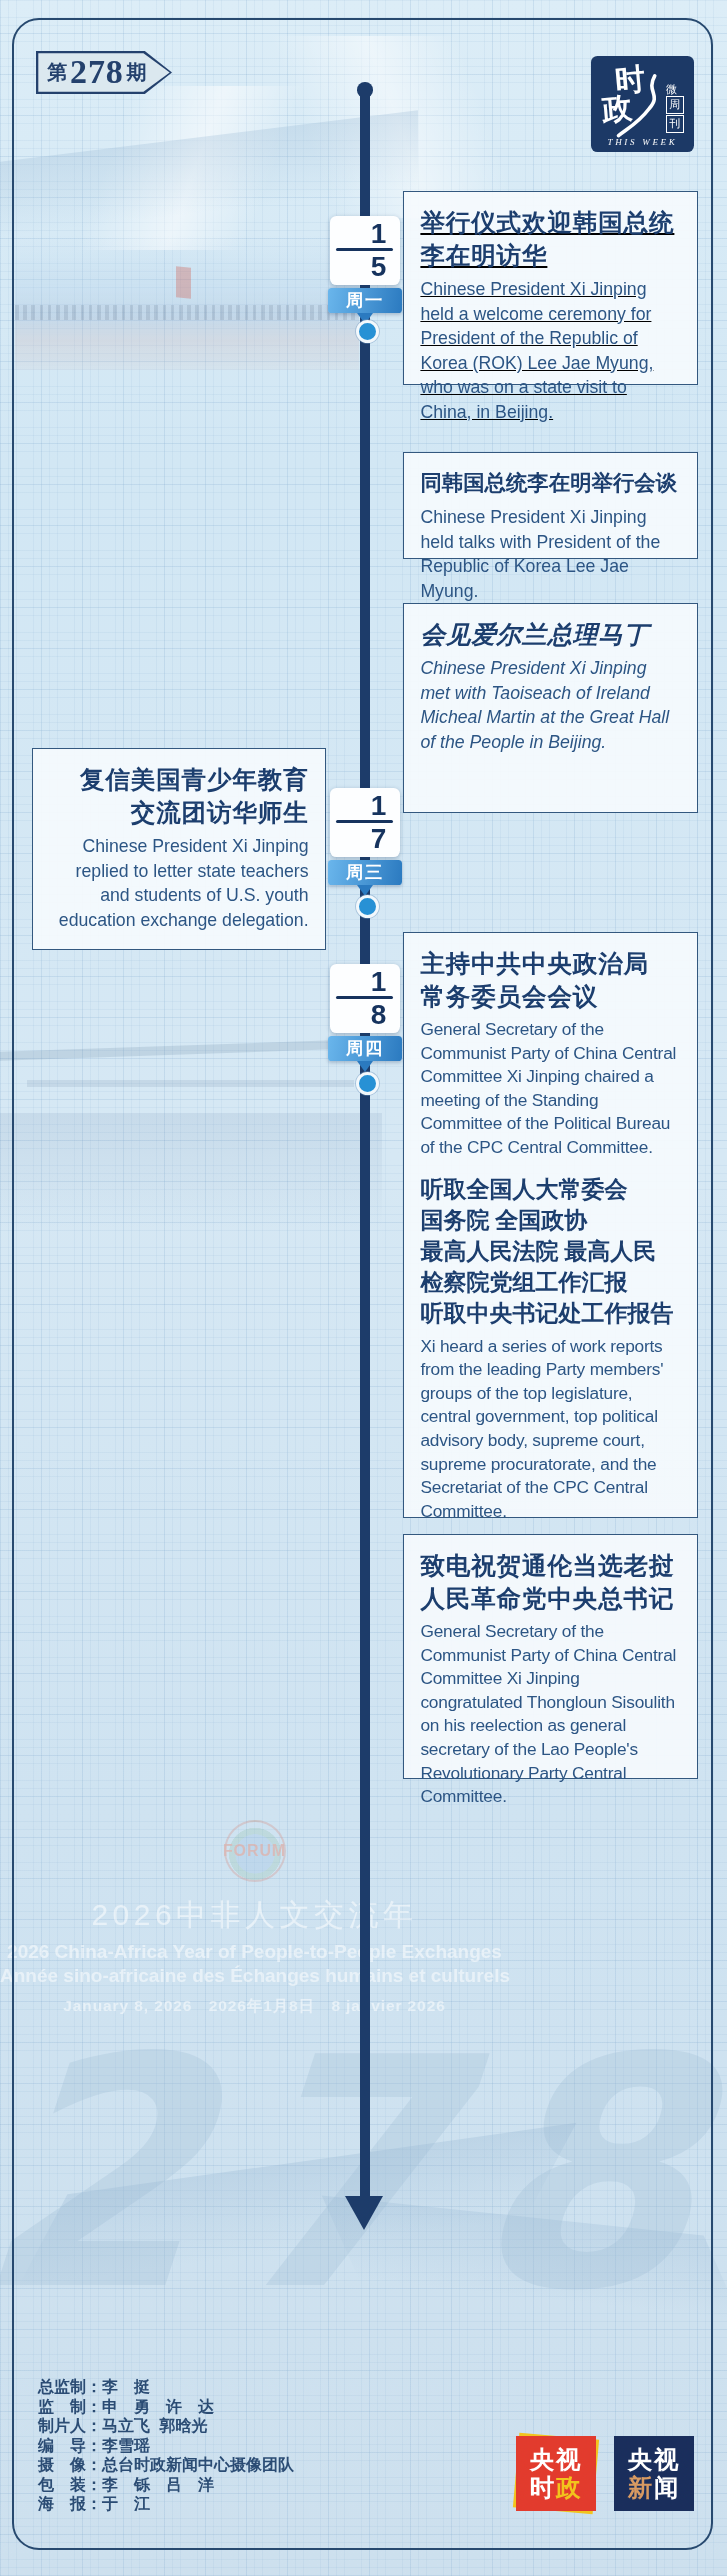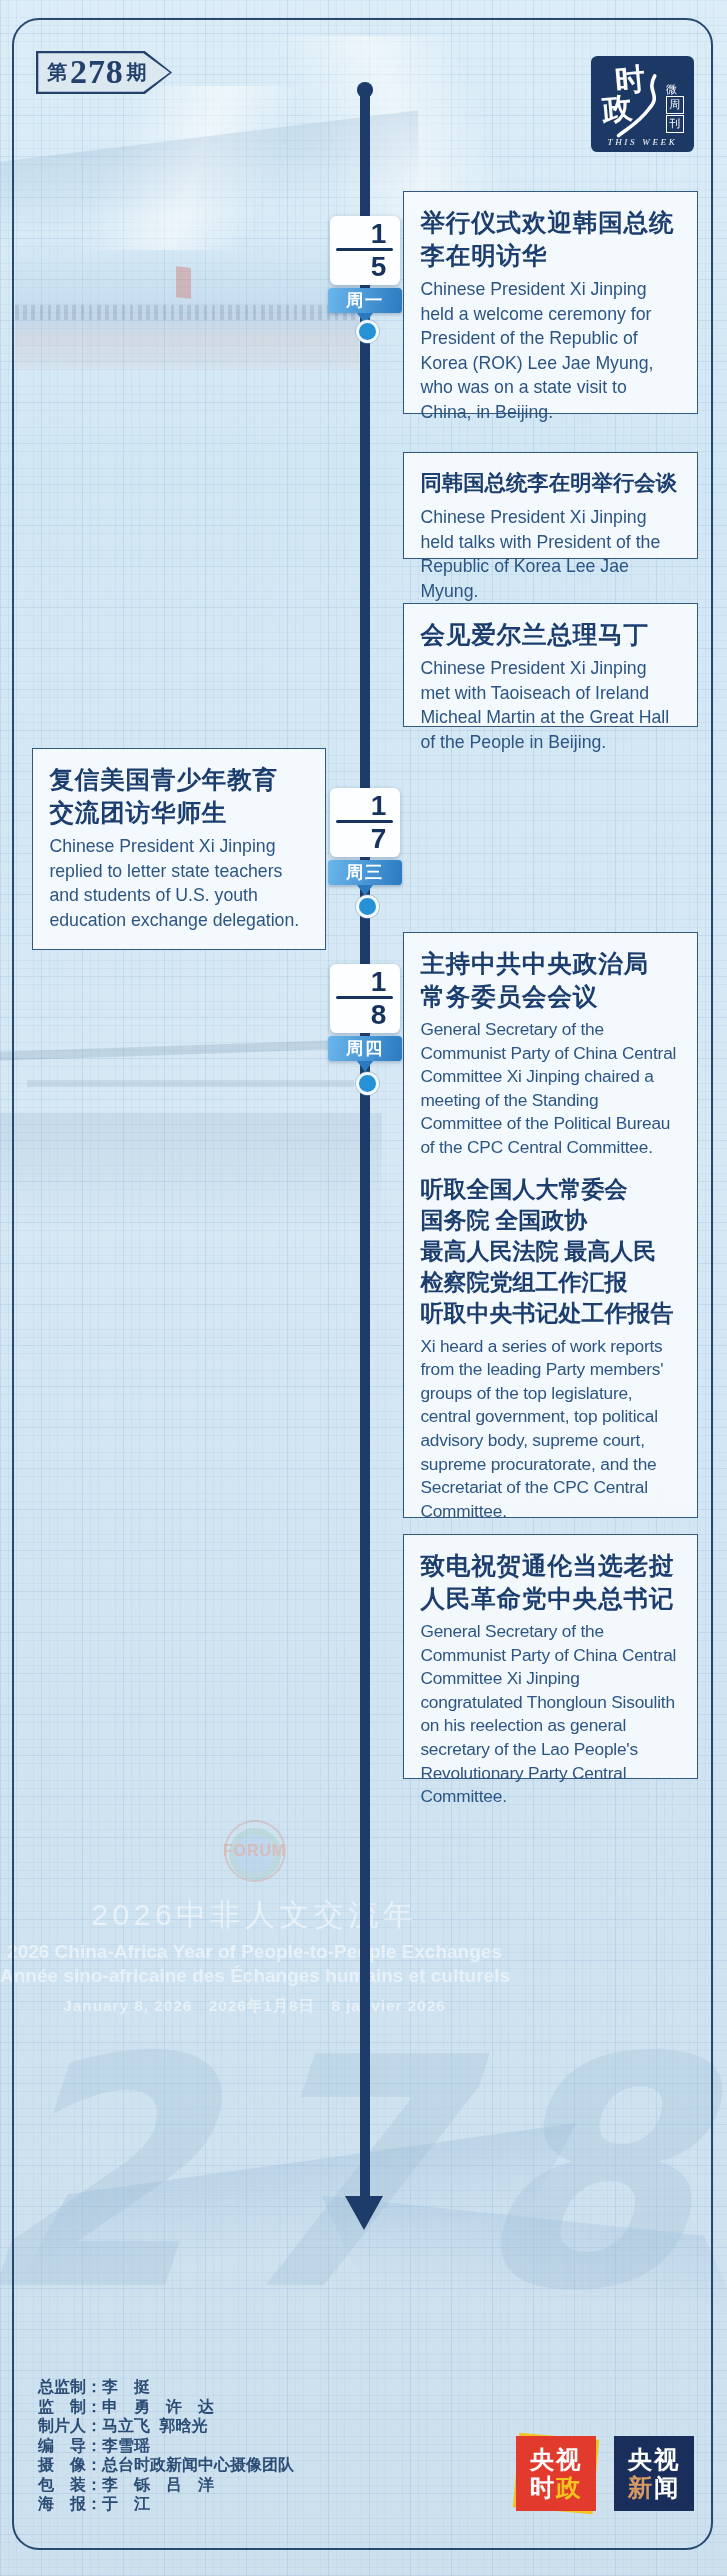--- a/index.html
+++ b/index.html
@@ -187,37 +187,37 @@
   <div class="date-badge" style="top:964px;">
     <div class="date-box">
       <div class="num">1</div>
       <div class="frac"></div>
       <div class="num">8</div>
     </div>
     <div class="ribbon">周四</div>
   </div>
   <div class="dot" style="left:356px;top:1072px;"></div>
 
-  <div class="card" style="left:403px;top:191px;height:223px;">
+  <div class="card" style="left:403px;top:191px;height:194px;text-decoration:underline;">
     <div class="title">举行仪式欢迎韩国总统
 李在明访华</div>
     <div class="en">Chinese President Xi Jinping held a welcome ceremony for President of the Republic of Korea (ROK) Lee Jae Myung, who was on a state visit to China, in Beijing.</div>
   </div>
 
   <div class="card" style="left:403px;top:452px;height:107px;">
     <div class="title sm">同韩国总统李在明举行会谈</div>
     <div class="en">Chinese President Xi Jinping held talks with President of the Republic of Korea Lee Jae Myung.</div>
   </div>
 
-  <div class="card" style="left:403px;top:603px;height:124px;">
+  <div class="card" style="left:403px;top:603px;height:210px;font-style:italic;">
     <div class="title">会见爱尔兰总理马丁</div>
     <div class="en">Chinese President Xi Jinping met with Taoiseach of Ireland Micheal Martin at the Great Hall of the People in Beijing.</div>
   </div>
 
-  <div class="card" style="left:32px;top:748px;width:294px;height:202px;">
+  <div class="card" style="left:32px;top:748px;width:294px;height:202px;text-align:right;">
     <div class="title">复信美国青少年教育
 交流团访华师生</div>
     <div class="en">Chinese President Xi Jinping replied to letter state teachers and students of U.S. youth education exchange delegation.</div>
   </div>
 
   <div class="card" style="left:403px;top:1534px;height:245px;">
     <div class="title">致电祝贺通伦当选老挝
 人民革命党中央总书记</div>
     <div class="en tight">General Secretary of the Communist Party of China Central Committee Xi Jinping congratulated Thongloun Sisoulith on his reelection as general secretary of the Lao People's Revolutionary Party Central Committee.</div>
   </div>

